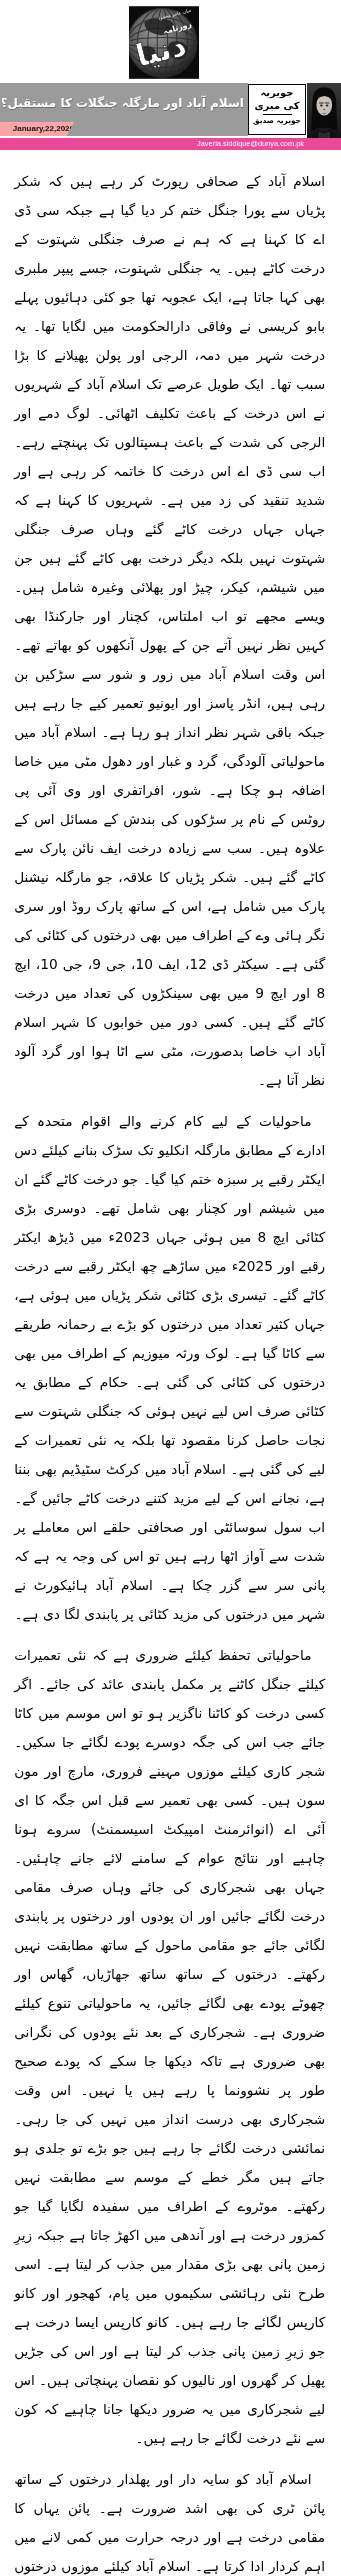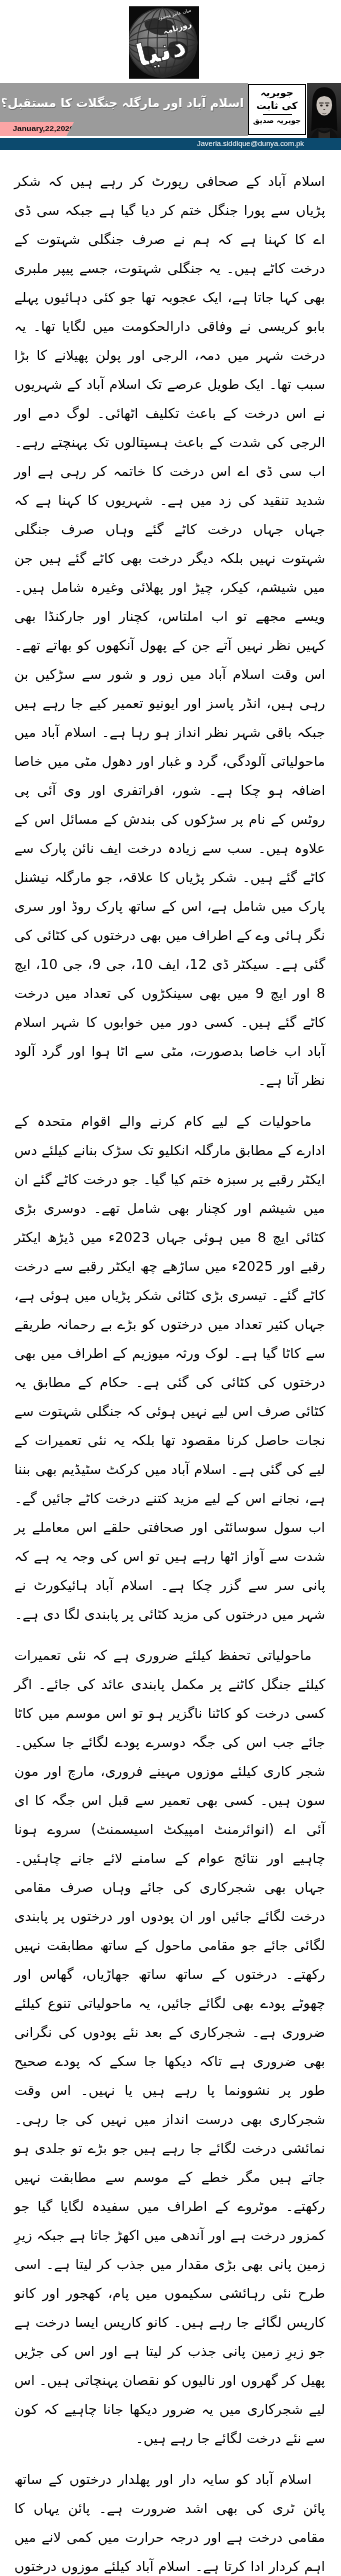--- a/index.html
+++ b/index.html
@@ -83,21 +83,21 @@
     left: 308px; top: 83px;
     width: 34px; height: 66px;
     background: #141414;
   }
 
   
   .email-bar {
     position: absolute;
     left: 0; top: 138px;
     width: 342px; height: 11.6px;
-    background: #0c4a6e;
+    background: #ec4899;
     direction: ltr;
     text-align: right;
     padding-right: 37px;
     box-sizing: border-box;
     color: #ffffff;
     font-family: "Liberation Sans", sans-serif;
     font-size: 7.4px;
     line-height: 11.6px;
   }
 
@@ -158,21 +158,21 @@
     </svg>
   </div>
 
   <div class="titlebar">
     <div class="headline">اسلام آباد اور مارگلہ جنگلات کا مستقبل؟......(2)</div>
     <div class="date-strip">January,22,2026</div>
   </div>
 
   <div class="column-box">
     <div class="l1">جویریہ</div>
-    <div class="l2">کی ثابت</div>
+    <div class="l2">کی میری</div>
     <div class="divider"></div>
     <div class="sig">جویریہ صدیق</div>
   </div>
 
   <div class="photo">
     <svg width="34" height="66" viewBox="0 0 65 126" xmlns="http://www.w3.org/2000/svg">
       <defs>
         <linearGradient id="bgGrad" x1="0" y1="0" x2="0" y2="1">
           <stop offset="0%" stop-color="#3a3a3a"></stop>
           <stop offset="100%" stop-color="#0d0d0d"></stop>

